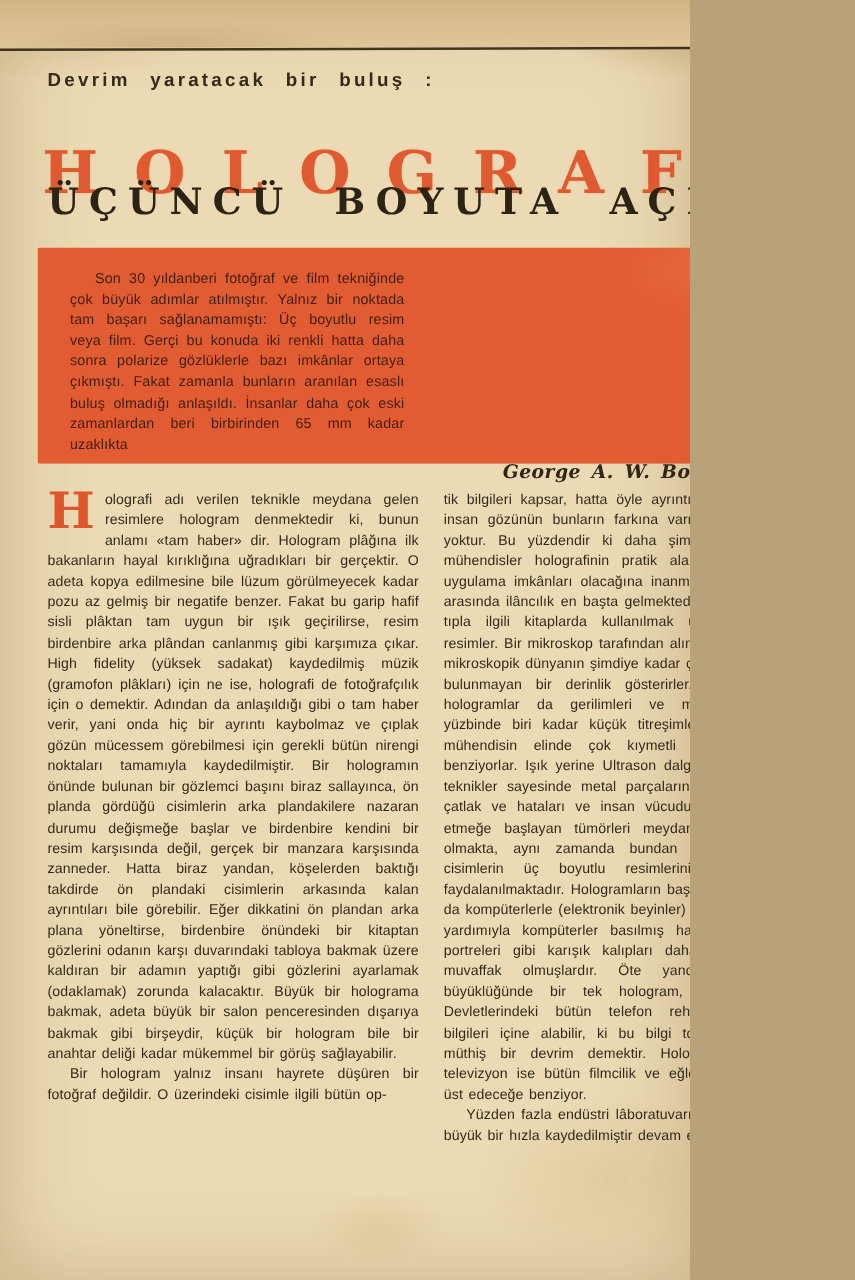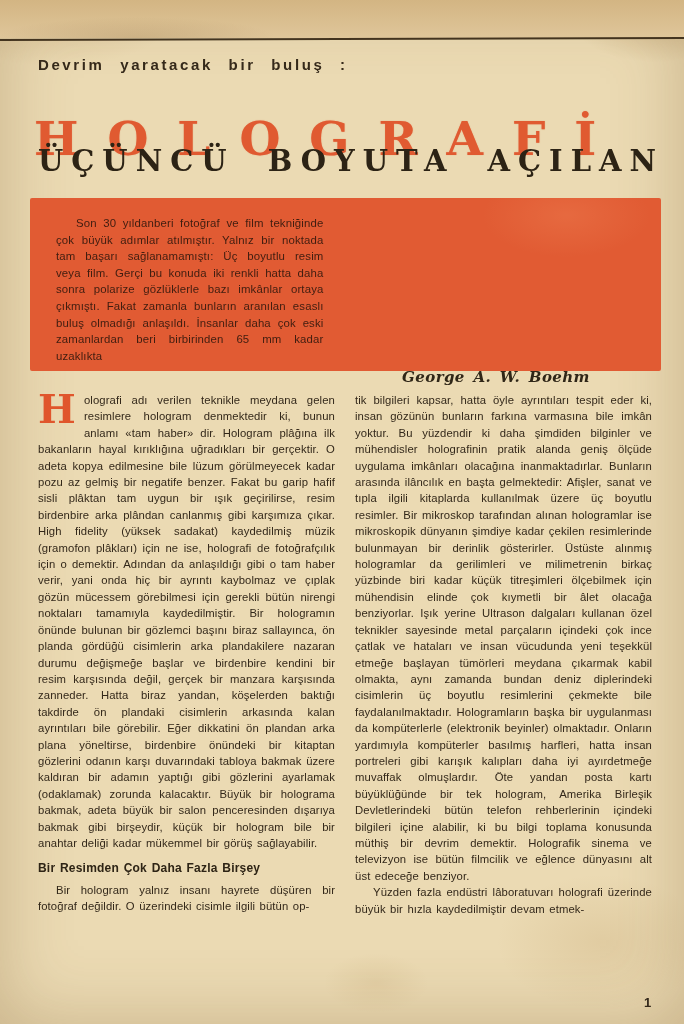--- a/index.html
+++ b/index.html
@@ -2,21 +2,21 @@
 <html><head>
 <meta charset="utf-8">
 <style>
   html,body{margin:0;padding:0;}
   body{
     width:684px;height:1024px;overflow:hidden;
     font-family:"Liberation Sans",sans-serif;
     background:#b9a27a;
   }
   .page{
-    position:relative;width:684px;height:1024px;overflow:hidden;
+    position:relative;width:552px;height:1024px;overflow:hidden;
     background:
       radial-gradient(ellipse 120px 60px at 96% 2%, rgba(150,108,52,.28), transparent 70%),
       radial-gradient(ellipse 180px 80px at 8% 1%, rgba(150,108,52,.20), transparent 70%),
       radial-gradient(ellipse 90px 50px at 70% 33%, rgba(175,135,70,.14), transparent 75%),
       radial-gradient(ellipse 140px 90px at 88% 92%, rgba(170,130,70,.16), transparent 75%),
       radial-gradient(ellipse 70px 40px at 55% 96%, rgba(170,130,70,.12), transparent 75%),
       #ebdab3;
     box-shadow:inset 0 0 70px rgba(120,85,40,.30);
   }
   .top-edge{
@@ -117,21 +117,20 @@
     </div>
     <div class="intro-col">
     </div>
   </div>
 
   <div class="byline">George A. W. Boehm</div>
 
   <div class="body-cols">
     <div class="col">
       <p><span class="dropcap">H</span><span>olografi adı verilen teknikle meydana gelen resimlere hologram denmektedir ki, bunun anlamı «tam haber» dir. Hologram plâğına ilk bakanların hayal kırıklığına uğradıkları bir gerçektir. O adeta kopya edilmesine bile lüzum görülmeyecek kadar pozu az gelmiş bir negatife benzer. Fakat bu garip hafif sisli plâktan tam uygun bir ışık geçirilirse, resim birdenbire arka plândan canlanmış gibi karşımıza çıkar. High fidelity (yüksek sadakat) kaydedilmiş müzik (gramofon plâkları) için ne ise, holografi de fotoğrafçılık için o demektir. Adından da anlaşıldığı gibi o tam haber verir, yani onda hiç bir ayrıntı kaybolmaz ve çıplak gözün mücessem görebilmesi için gerekli bütün nirengi noktaları tamamıyla kaydedilmiştir. Bir hologramın önünde bulunan bir gözlemci başını biraz sallayınca, ön planda gördüğü cisimlerin arka plandakilere nazaran durumu değişmeğe başlar ve birdenbire kendini bir resim karşısında değil, gerçek bir manzara karşısında zanneder. Hatta biraz yandan, köşelerden baktığı takdirde ön plandaki cisimlerin arkasında kalan ayrıntıları bile görebilir. Eğer dikkatini ön plandan arka plana yöneltirse, birdenbire önündeki bir kitaptan gözlerini odanın karşı duvarındaki tabloya bakmak üzere kaldıran bir adamın yaptığı gibi gözlerini ayarlamak (odaklamak) zorunda kalacaktır. Büyük bir holograma bakmak, adeta büyük bir salon penceresinden dışarıya bakmak gibi birşeydir, küçük bir hologram bile bir anahtar deliği kadar mükemmel bir görüş sağlayabilir.</span></p>
-      <p class="subheading">Bir Resimden Çok Daha Fazla Birşey</p>
       <p class="indent">Bir hologram yalnız insanı hayrete düşüren bir fotoğraf değildir. O üzerindeki cisimle ilgili bütün op-</p>
     </div>
     <div class="col">
       <p>tik bilgileri kapsar, hatta öyle ayrıntıları tespit eder ki, insan gözünün bunların farkına varmasına bile imkân yoktur. Bu yüzdendir ki daha şimdiden bilginler ve mühendisler holografinin pratik alanda geniş ölçüde uygulama imkânları olacağına inanmaktadırlar. Bunların arasında ilâncılık en başta gelmektedir: Afişler, sanat ve tıpla ilgili kitaplarda kullanılmak üzere üç boyutlu resimler. Bir mikroskop tarafından alınan hologramlar ise mikroskopik dünyanın şimdiye kadar çekilen resimlerinde bulunmayan bir derinlik gösterirler. Üstüste alınmış hologramlar da gerilimleri ve milimetrenin birkaç yüzbinde biri kadar küçük titreşimleri ölçebilmek için mühendisin elinde çok kıymetli bir âlet olacağa benziyorlar. Işık yerine Ultrason dalgaları kullanan özel teknikler sayesinde metal parçaların içindeki çok ince çatlak ve hataları ve insan vücudunda yeni teşekkül etmeğe başlayan tümörleri meydana çıkarmak kabil olmakta, aynı zamanda bundan deniz diplerindeki cisimlerin üç boyutlu resimlerini çekmekte bile faydalanılmaktadır. Hologramların başka bir uygulanması da kompüterlerle (elektronik beyinler) olmaktadır. Onların yardımıyla kompüterler basılmış harfleri, hatta insan portreleri gibi karışık kalıpları daha iyi ayırdetmeğe muvaffak olmuşlardır. Öte yandan posta kartı büyüklüğünde bir tek hologram, Amerika Birleşik Devletlerindeki bütün telefon rehberlerinin içindeki bilgileri içine alabilir, ki bu bilgi toplama konusunda müthiş bir devrim demektir. Holografik sinema ve televizyon ise bütün filmcilik ve eğlence dünyasını alt üst edeceğe benziyor.</p>
       <p class="indent">Yüzden fazla endüstri lâboratuvarı holografi üzerinde büyük bir hızla kaydedilmiştir devam etmek-</p>
     </div>
   </div>
 
   <div class="page-number">1</div>
 

